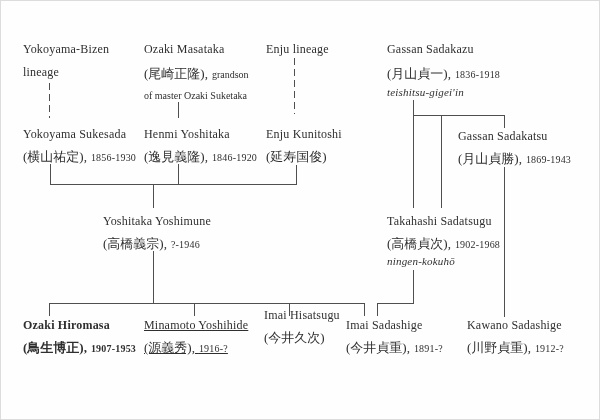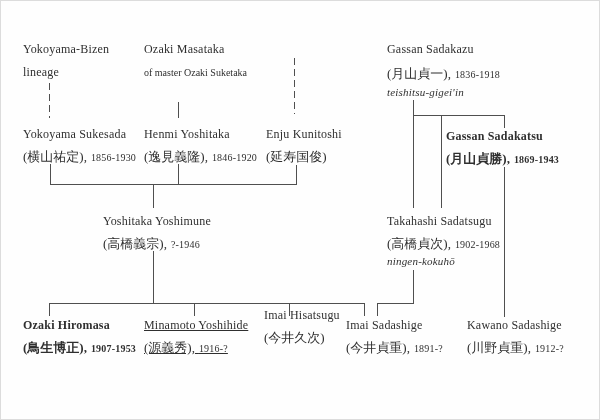--- a/index.html
+++ b/index.html
@@ -28,23 +28,30 @@
 
 <div class="canvas">
 
   <div class="node lh23" style="left:22px; top:37px;">
     <div class="ln nm">Yokoyama-Bizen</div>
     <div class="ln nm">lineage</div>
   </div>
 
   <div class="node lh23" style="left:143px; top:37px;">
     <div class="ln nm">Ozaki Masataka</div>
+    <div class="ln">
+      <span class="jp-t">(尾崎正隆),</span>
+      <span class="note">grandson</span>
+    </div>
     <div class="ln note">of master Ozaki Suketaka</div>
   </div>
 
+  <div class="node lh23" style="left:265px; top:37px;">
+    <div class="ln nm">Enju lineage</div>
+  </div>
 
   <div class="node lh23" style="left:386px; top:37px;">
     <div class="ln nm">Gassan Sadakazu</div>
     <div class="ln">
       <span class="jp-t">(月山貞一),</span>
       <span class="dates">1836-1918</span>
     </div>
     <div class="ttl">teishitsu-gigei'in</div>
   </div>
 
@@ -64,21 +71,21 @@
     </div>
   </div>
 
   <div class="node" style="left:265px; top:123px;">
     <div class="ln nm">Enju Kunitoshi</div>
     <div class="ln">
       <span class="jp-t">(延寿国俊)</span>
     </div>
   </div>
 
-  <div class="node" style="left:445px; top:125px;font-weight:bold;">
+  <div class="node" style="left:457px; top:125px;">
     <div class="ln nm">Gassan Sadakatsu</div>
     <div class="ln">
       <span class="jp-t">(月山貞勝),</span>
       <span class="dates">1869-1943</span>
     </div>
   </div>
 
   <div class="node" style="left:102px; top:210px;">
     <div class="ln nm">Yoshitaka Yoshimune</div>
     <div class="ln">

